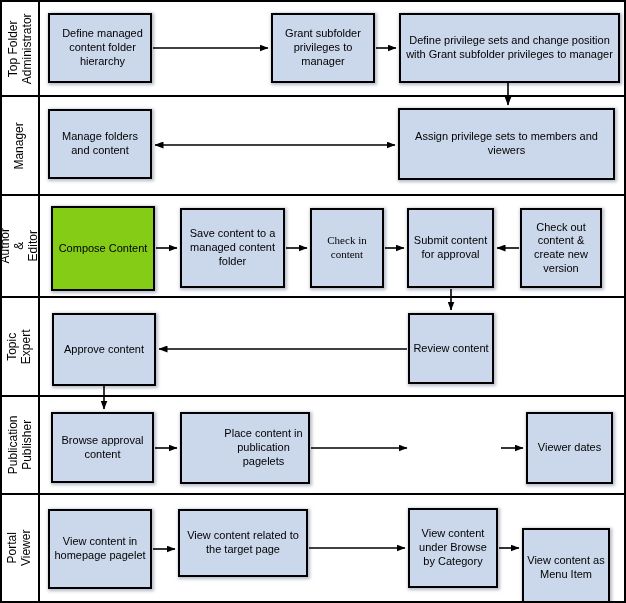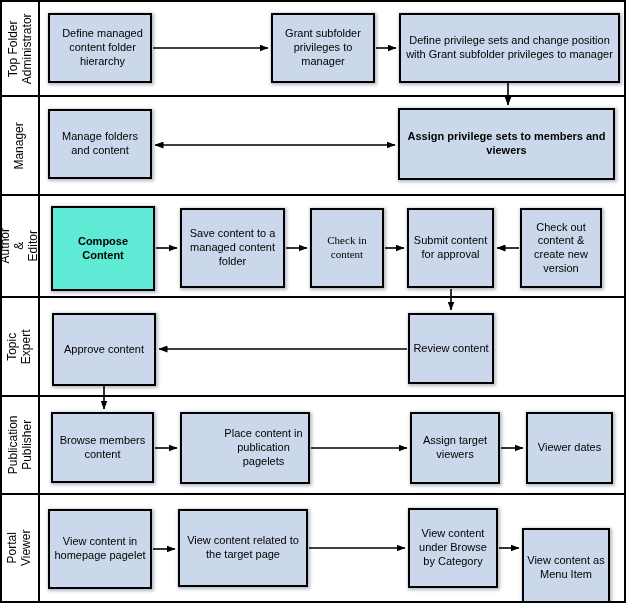--- a/index.html
+++ b/index.html
@@ -52,21 +52,21 @@
     border: 2px solid #000;
     box-shadow: 1px 1px 3px 1px rgba(95,105,130,0.45);
     display: flex;
     align-items: center;
     justify-content: center;
     text-align: center;
     font-size: 11px;
     line-height: 1.25;
     padding: 3px;
   }
-  .node.highlight { background: #5eead4; font-weight: bold; }
+  .node.highlight { background: #84cc16; }
 
   svg.arrows {
     position: absolute;
     left: 0; top: 0;
     width: 100%; height: 100%;
     pointer-events: none;
   }
   svg.arrows line { stroke: #000; stroke-width: 1.6; }
 </style>
 </head>
@@ -103,38 +103,37 @@
     <div class="lane-label">
       <span>Portal Viewer</span>
     </div>
   </div>
 
   <div class="node" style="left:46px; top:11px; width:104px; height:70px;padding-left:8px;">Define managed content folder hierarchy</div>
   <div class="node" style="left:269px; top:11px; width:104px; height:70px;">Grant subfolder privileges to manager</div>
   <div class="node" style="left:397px; top:11px; width:221px; height:70px;">Define privilege sets and change position with Grant subfolder privileges to manager</div>
 
   <div class="node" style="left:46px; top:107px; width:104px; height:70px;">Manage folders and content</div>
-  <div class="node" style="left:396px; top:106px; width:217px; height:72px;font-weight:bold;">Assign privilege sets to members and viewers</div>
+  <div class="node" style="left:396px; top:106px; width:217px; height:72px;">Assign privilege sets to members and viewers</div>
 
   <div class="node highlight" style="left:49px; top:204px; width:104px; height:85px;">Compose Content</div>
   <div class="node" style="left:178px; top:206px; width:105px; height:80px;">Save content to a managed content folder</div>
   <div class="node" style="left:308px; top:206px; width:74px; height:80px;font-family:Liberation Serif, serif;">Check in content</div>
   <div class="node" style="left:405px; top:206px; width:87px; height:80px;text-align:center;">Submit content for approval</div>
   <div class="node" style="left:518px; top:206px; width:82px; height:80px;">Check out content &amp; create new version</div>
 
   <div class="node" style="left:50px; top:311px; width:104px; height:73px;">Approve content</div>
   <div class="node" style="left:406px; top:311px; width:86px; height:71px;">Review content</div>
 
-  <div class="node" style="left:49px; top:410px; width:103px; height:71px;">Browse members content</div>
+  <div class="node" style="left:49px; top:410px; width:103px; height:71px;">Browse approval content</div>
   <div class="node" style="left:178px; top:410px; width:130px; height:72px;padding-left:40px;">Place content in publication pagelets</div>
-  <div class="node" style="left:408px; top:410px; width:90px; height:72px;">Assign target viewers</div>
   <div class="node" style="left:524px; top:410px; width:87px; height:72px;">Viewer dates</div>
 
   <div class="node" style="left:46px; top:507px; width:104px; height:80px;">View content in homepage pagelet</div>
-  <div class="node" style="left:176px; top:507px; width:130px; height:78px;">View content related to the target page</div>
+  <div class="node" style="left:176px; top:507px; width:130px; height:68px;">View content related to the target page</div>
   <div class="node" style="left:406px; top:506px; width:90px; height:80px;">View content under Browse by Category</div>
   <div class="node" style="left:520px; top:506px; width:88px; height:80px;margin-top:20px;">View content as Menu Item</div>
 
   <svg class="arrows" viewBox="0 0 622 599" preserveAspectRatio="none">
     <defs>
       <marker id="ah" markerWidth="9" markerHeight="7" refX="8.5" refY="3.5" orient="auto" markerUnits="userSpaceOnUse">
         <path d="M0,0 L9,3.5 L0,7 Z" fill="#000"></path>
       </marker>
     </defs>
     <line x1="151" y1="46" x2="266" y2="46" marker-end="url(#ah)"></line>

